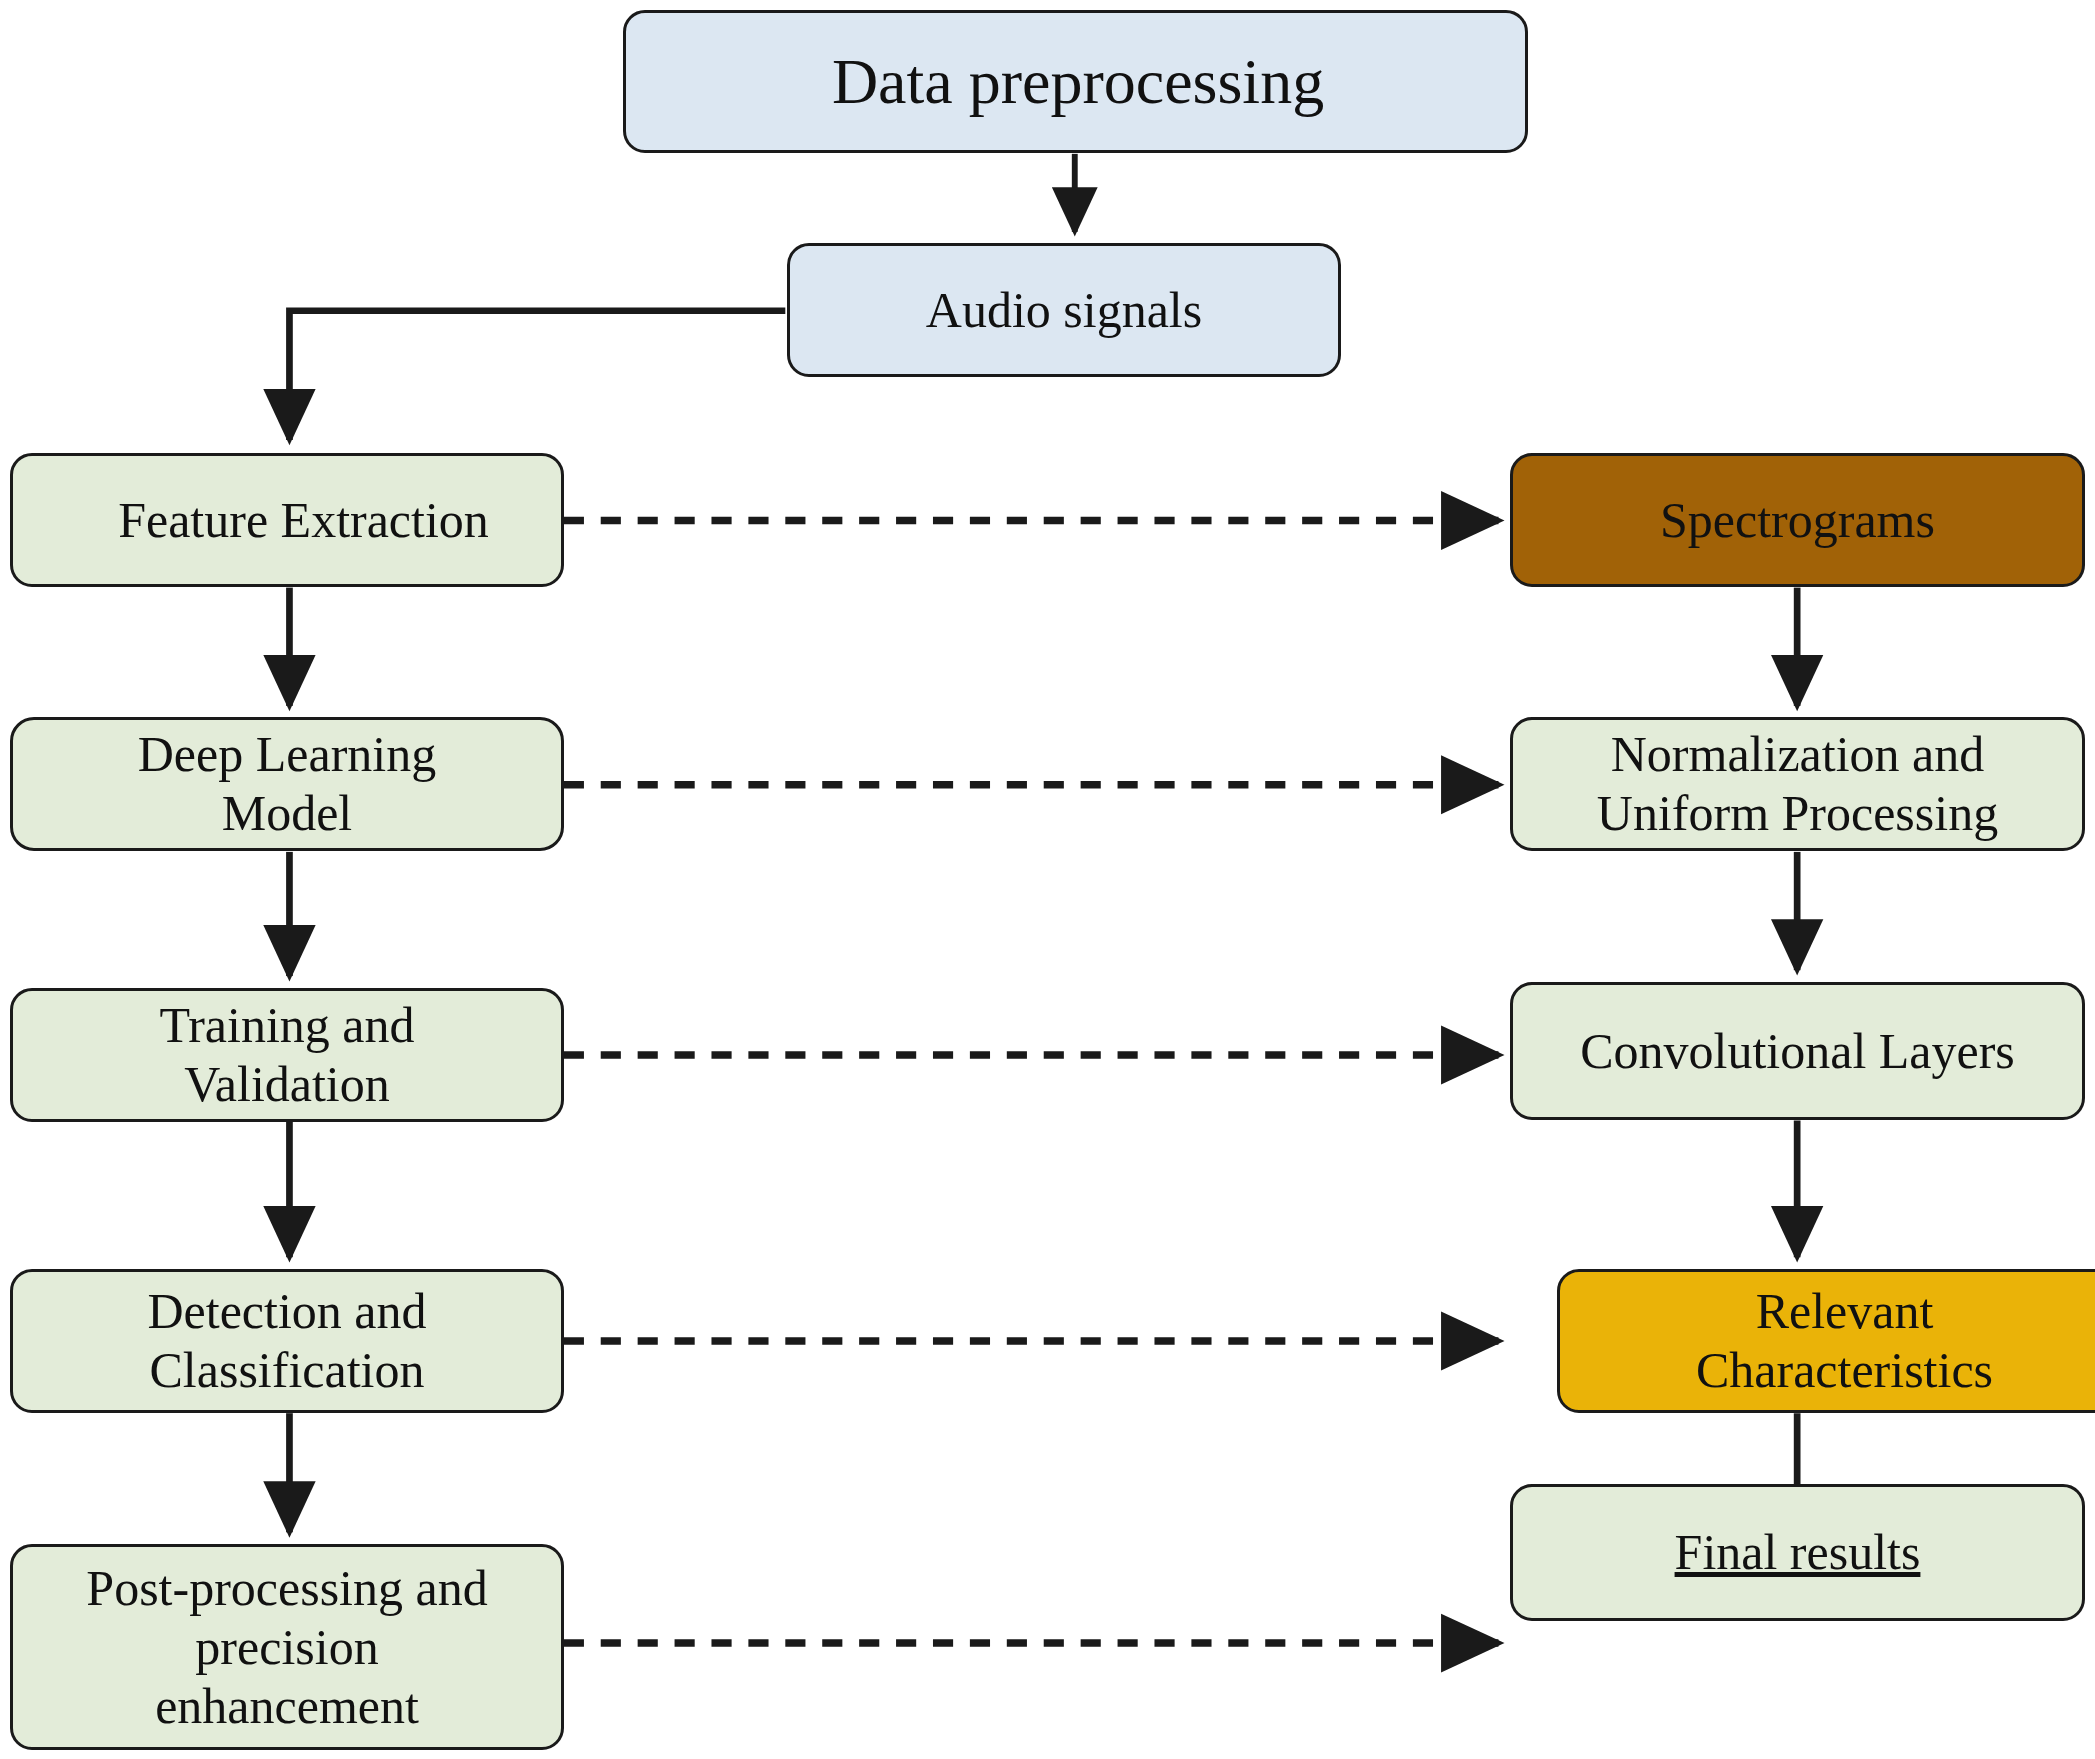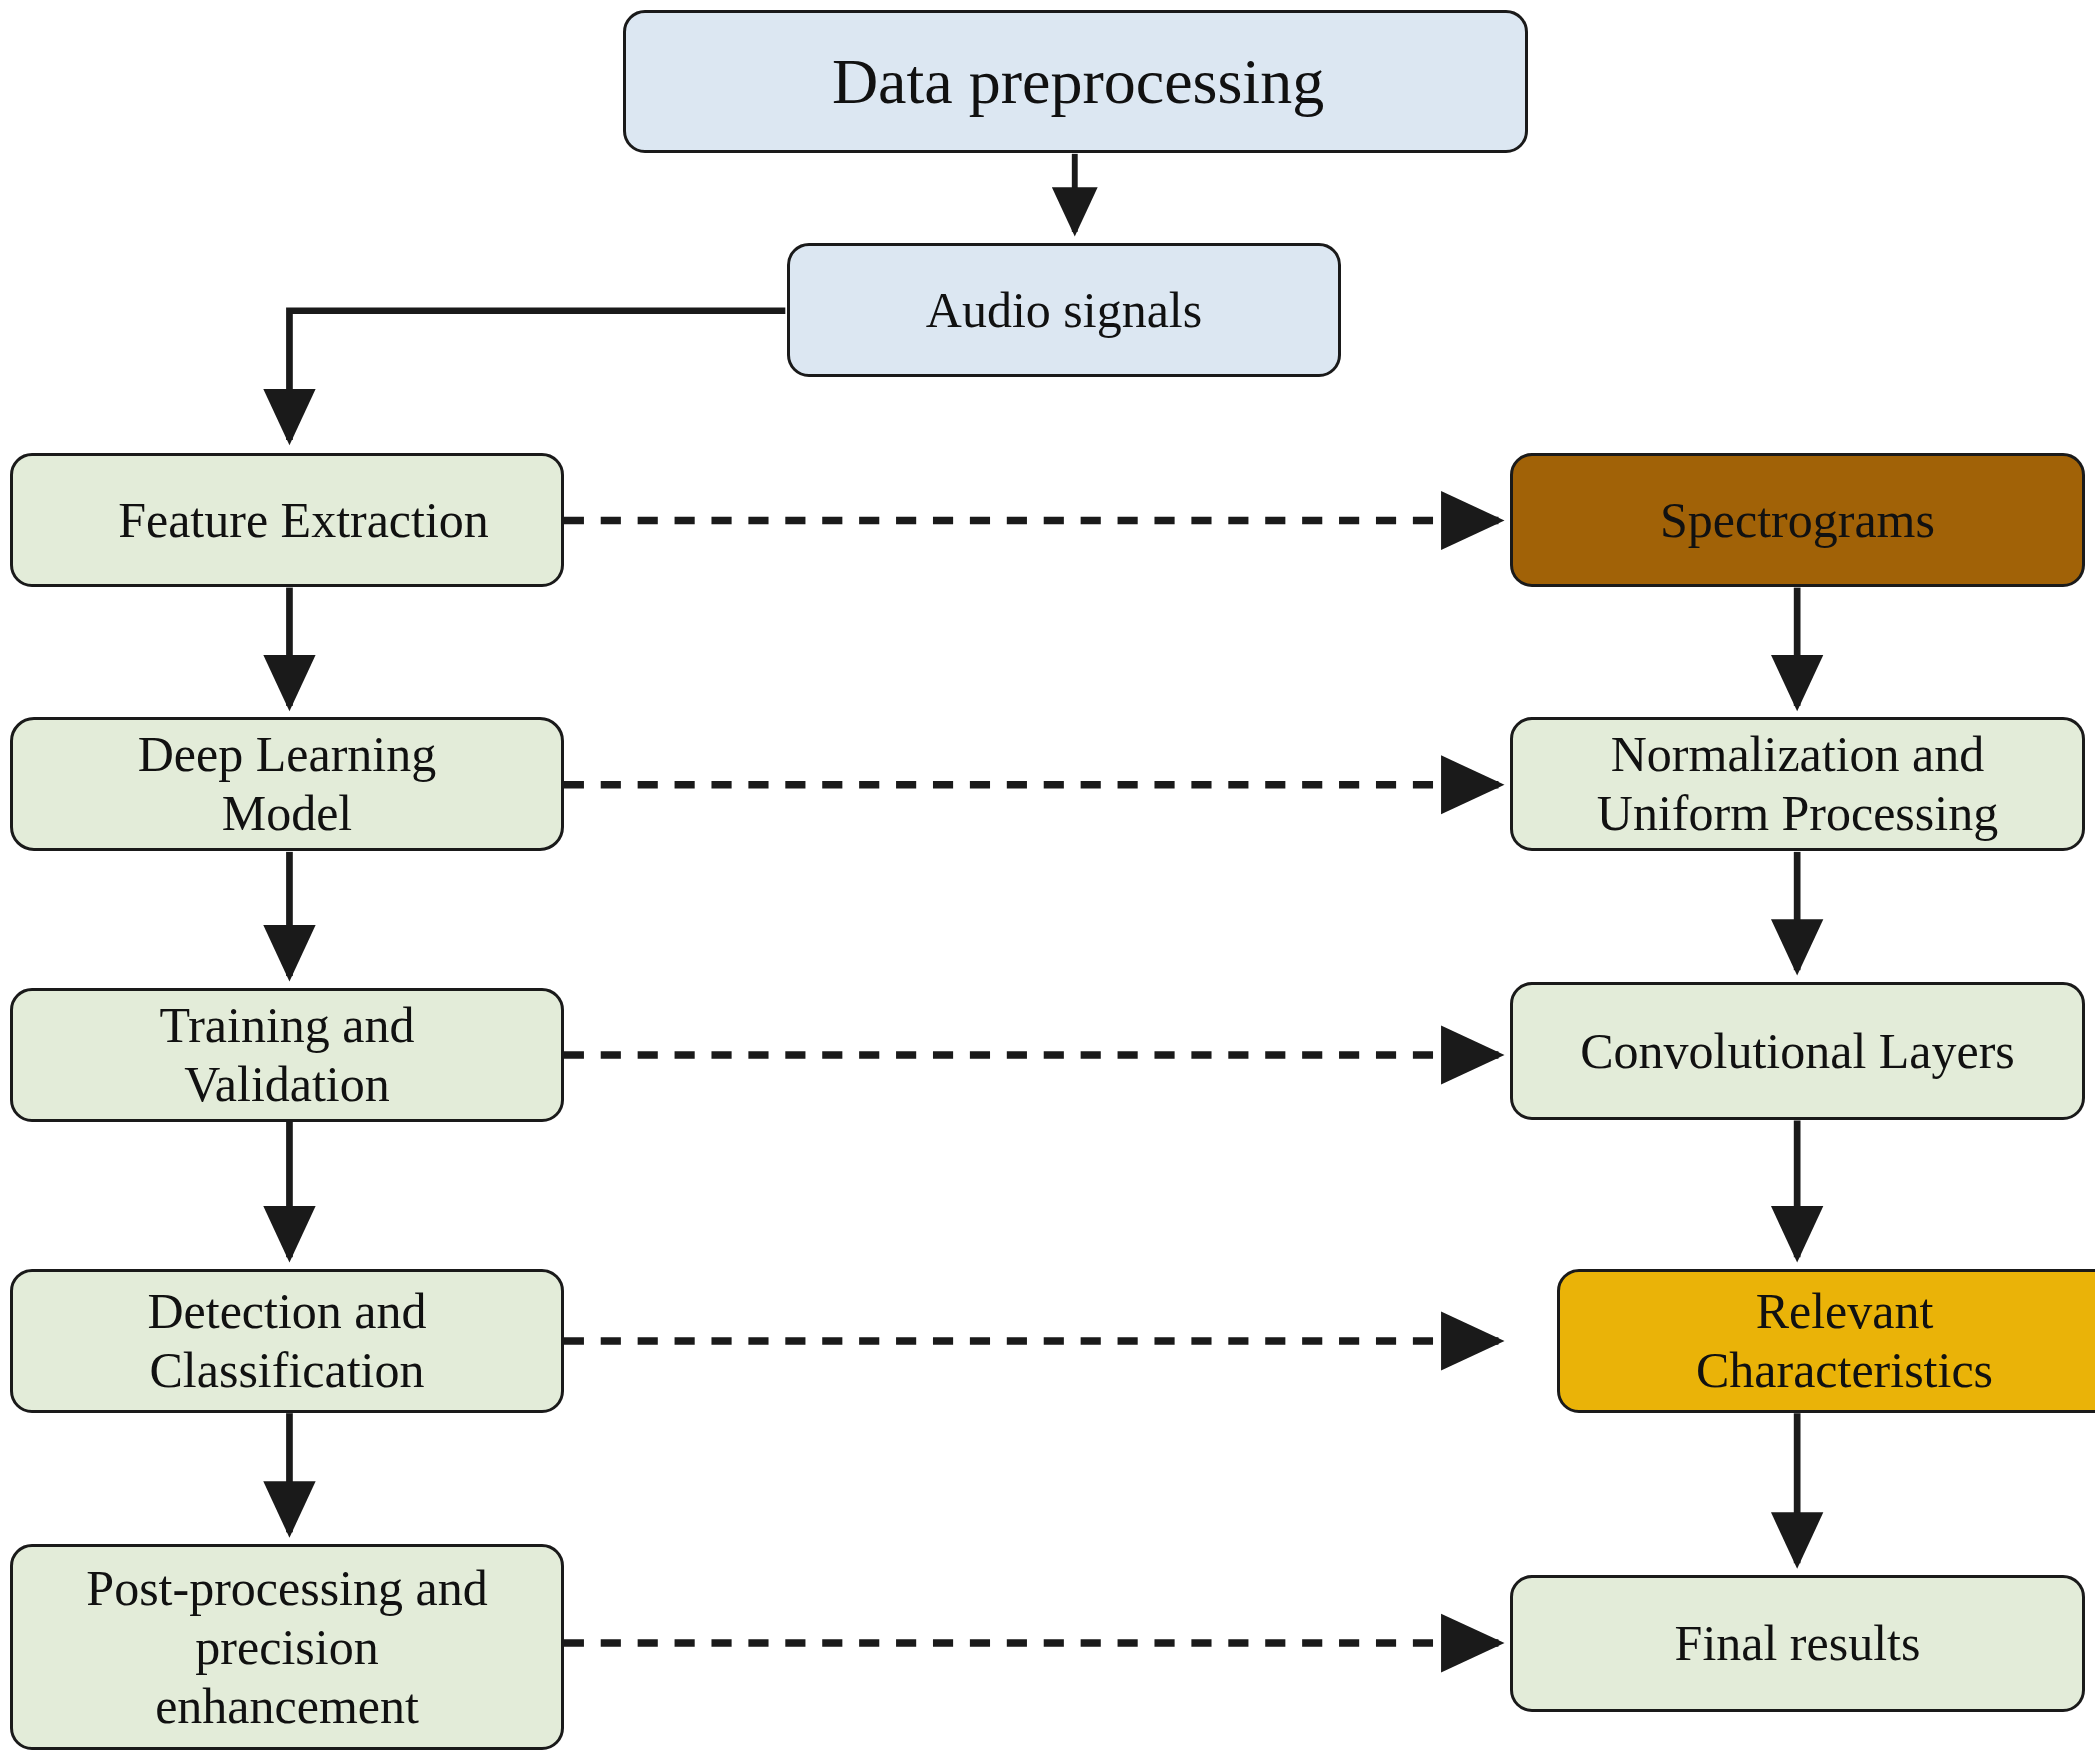--- a/index.html
+++ b/index.html
@@ -160,18 +160,18 @@
     <span class="node-label">Relevant
 Characteristics</span>
   </div>
 
   <div class="node green" style="left: 10px; top: 1544px; width: 554px; height: 206px; font-size: 50px; background: rgb(227, 236, 217); border-color: rgb(26, 26, 26); color: rgb(17, 17, 17);">
     <span class="node-label">Post-processing and
 precision
 enhancement</span>
   </div>
 
-  <div class="node green" style="left: 1510px; top: 1575px; width: 575px; height: 137px; font-size: 50px; background: rgb(227, 236, 217); border-color: rgb(26, 26, 26); color: rgb(17, 17, 17);">
+  <div class="node green" style="left: 1510px; top: 1484px; width: 575px; height: 137px; font-size: 50px; background: rgb(227, 236, 217); border-color: rgb(26, 26, 26); color: rgb(17, 17, 17); text-decoration: underline;">
     <span class="node-label">Final results</span>
   </div>
 
 </div>
 
 
 </body></html>

